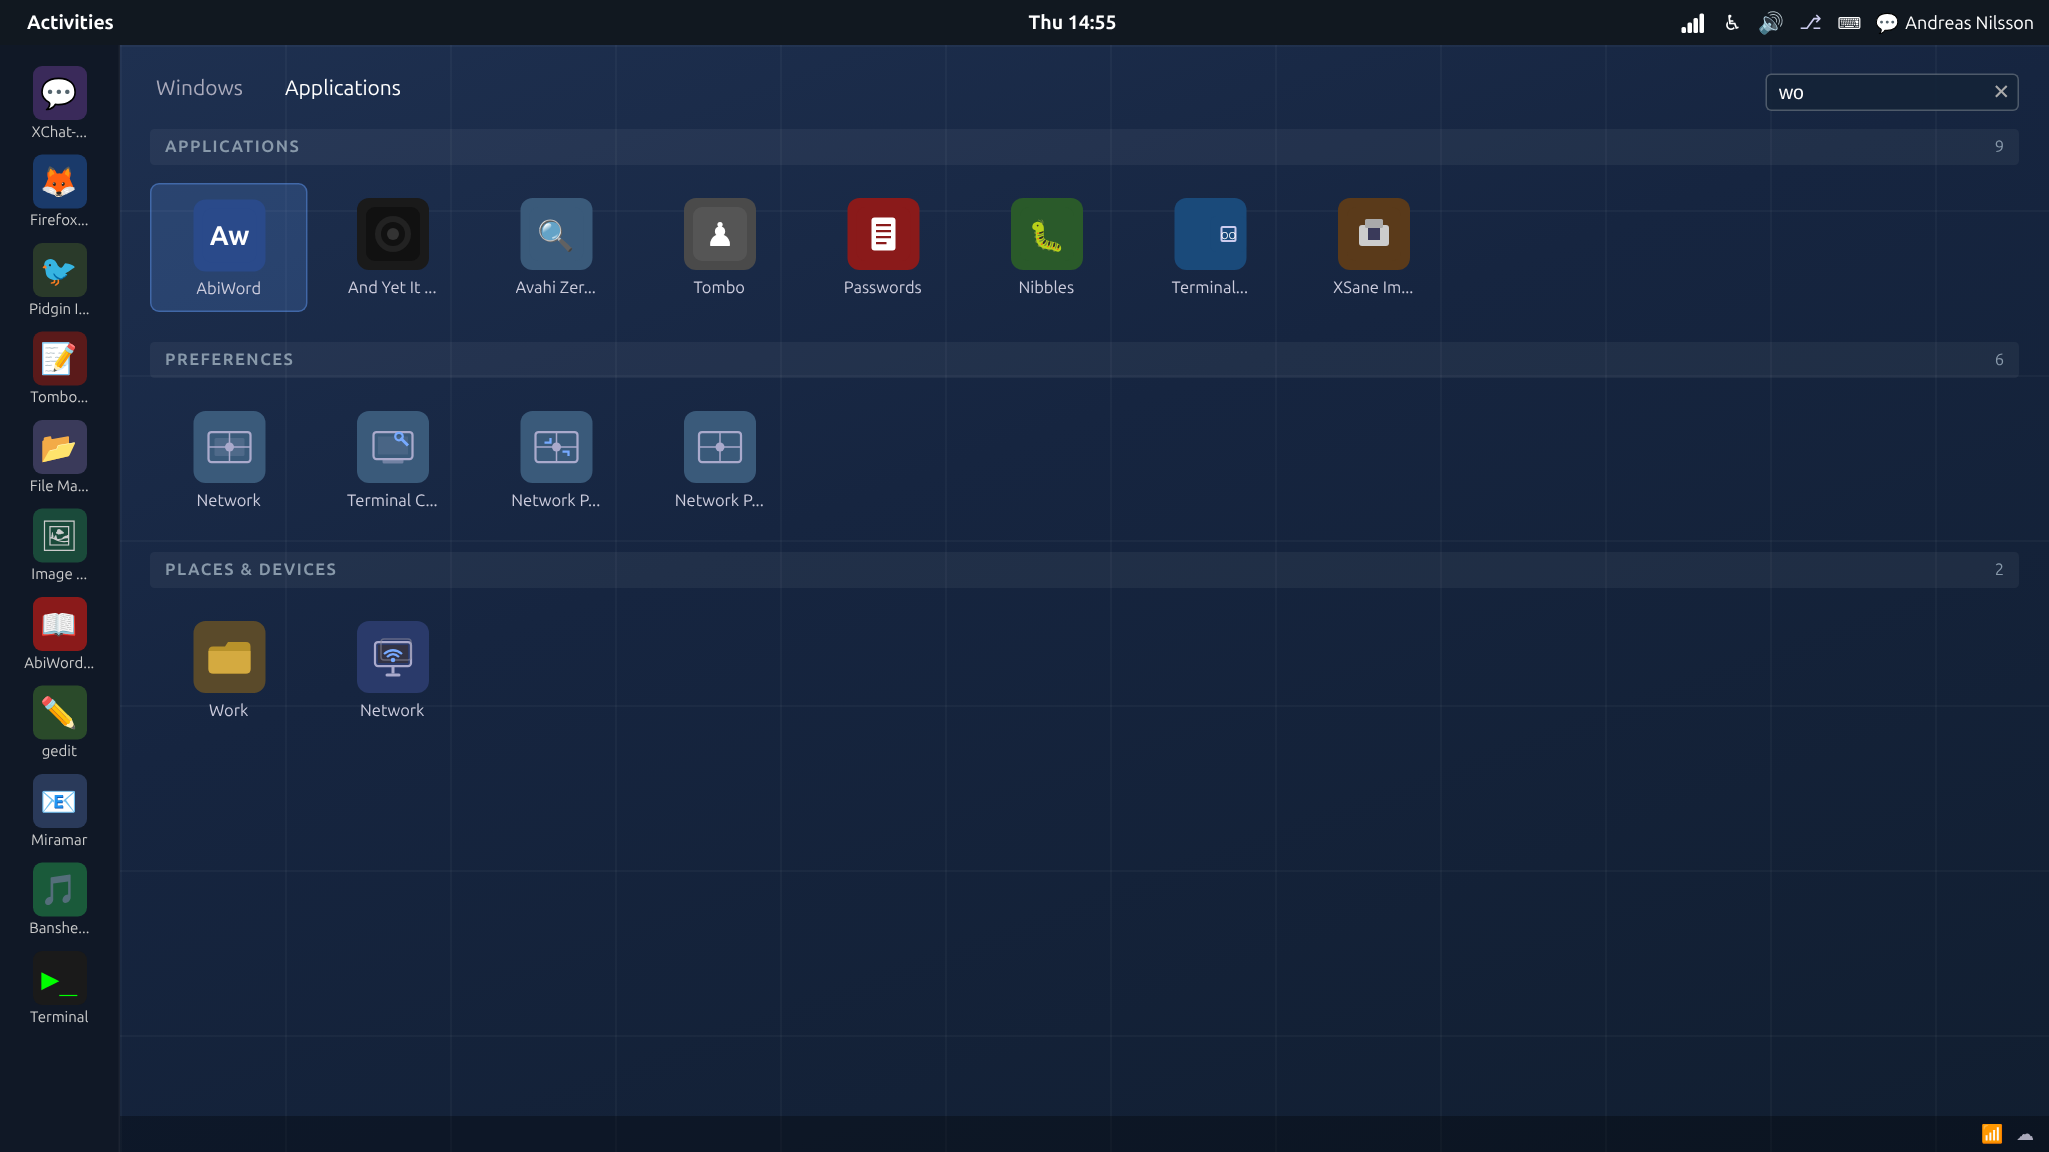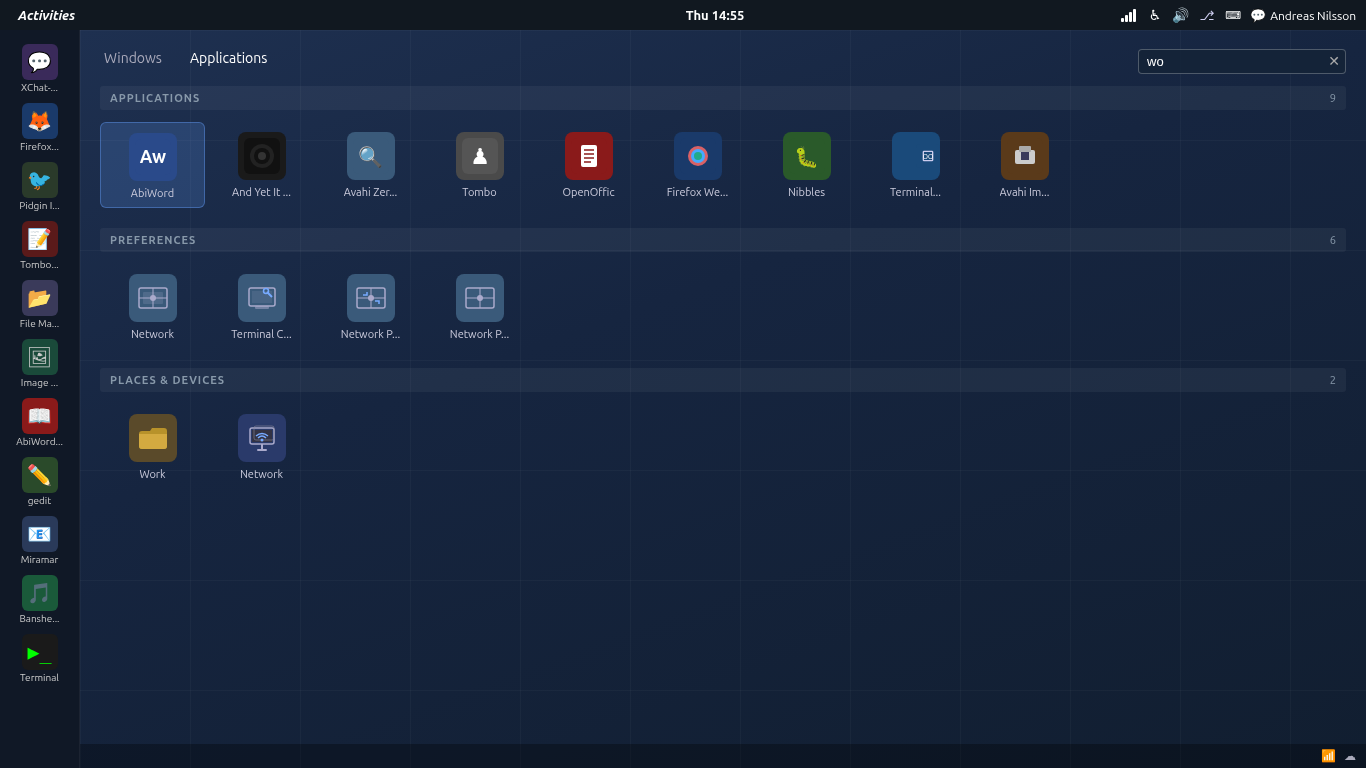--- a/index.html
+++ b/index.html
@@ -19,21 +19,20 @@
       background: #111820;
       display: flex;
       align-items: center;
       justify-content: space-between;
       padding: 0 10px;
       position: relative;
       z-index: 100;
     }
     #topbar-left {
       display: flex;
-      font-style: italic;
     }
     #activities-btn {
       color: #fff;
       font-size: 13px;
       font-weight: bold;
       cursor: pointer;
       padding: 2px 8px;
     }
     #topbar-center {
       position: absolute;
@@ -163,21 +162,21 @@
     #search-box-container {
       position: relative;
     }
     #search-box {
       background: rgba(20,35,55,0.9);
       border: 1px solid rgba(255,255,255,0.25);
       border-radius: 4px;
       padding: 4px 28px 4px 8px;
       color: #fff;
       font-size: 13px;
-      width: 208px;
+      width: 169px;
       outline: none;
     }
     #search-clear {
       position: absolute;
       right: 6px;
       top: 50%;
       transform: translateY(-50%);
       color: #aaa;
       cursor: pointer;
       font-size: 14px;
@@ -457,34 +456,23 @@
             <div class="app-icon icon-dictionary">
               <svg width="36" height="36" viewBox="0 0 36 36">
                 <rect width="36" height="36" rx="6" fill="#8a1a1a"></rect>
                 <rect x="10" y="7" width="16" height="22" rx="2" fill="white"></rect>
                 <line x1="13" y1="12" x2="23" y2="12" stroke="#8a1a1a" stroke-width="1.5"></line>
                 <line x1="13" y1="16" x2="23" y2="16" stroke="#8a1a1a" stroke-width="1.5"></line>
                 <line x1="13" y1="20" x2="23" y2="20" stroke="#8a1a1a" stroke-width="1.5"></line>
                 <line x1="13" y1="24" x2="20" y2="24" stroke="#8a1a1a" stroke-width="1.5"></line>
               </svg>
             </div>
-            <span class="app-label">OpenOffic</span>
-          </div>
-
-          <div class="app-item">
-            <div class="app-icon icon-firefox">
-              <svg width="36" height="36" viewBox="0 0 36 36">
-                <rect width="36" height="36" rx="6" fill="#1a3a6a"></rect>
-                <circle cx="18" cy="18" r="10" fill="#e66" opacity="0.9"></circle>
-                <circle cx="18" cy="18" r="7" fill="#4af"></circle>
-                <circle cx="18" cy="18" r="4" fill="#2a8"></circle>
-              </svg>
-            </div>
-            <span class="app-label">Firefox We...</span>
-          </div>
+            <span class="app-label">Passwords</span>
+          </div>
+
 
           <div class="app-item">
             <div class="app-icon icon-nibbles">
               <svg width="36" height="36" viewBox="0 0 36 36">
                 <rect width="36" height="36" rx="6" fill="#2a5a2a"></rect>
                 <text x="18" y="26" text-anchor="middle" font-size="20" fill="#fc0">🐛</text>
               </svg>
             </div>
             <span class="app-label">Nibbles</span>
           </div>
@@ -503,21 +491,21 @@
 
           <div class="app-item">
             <div class="app-icon icon-xsane">
               <svg width="36" height="36" viewBox="0 0 36 36">
                 <rect width="36" height="36" rx="6" fill="#5a3a1a"></rect>
                 <rect x="8" y="12" width="20" height="14" rx="2" fill="#ccc"></rect>
                 <rect x="12" y="8" width="12" height="6" rx="1" fill="#aaa"></rect>
                 <rect x="14" y="14" width="8" height="8" fill="#3a3a5a"></rect>
               </svg>
             </div>
-            <span class="app-label">Avahi Im...</span>
+            <span class="app-label">XSane Im...</span>
           </div>
         </div>
       </div>
 
       <div class="section">
         <div class="section-header">
           <span class="section-title">PREFERENCES</span>
           <span class="section-count">6</span>
         </div>
         <div class="app-grid">

